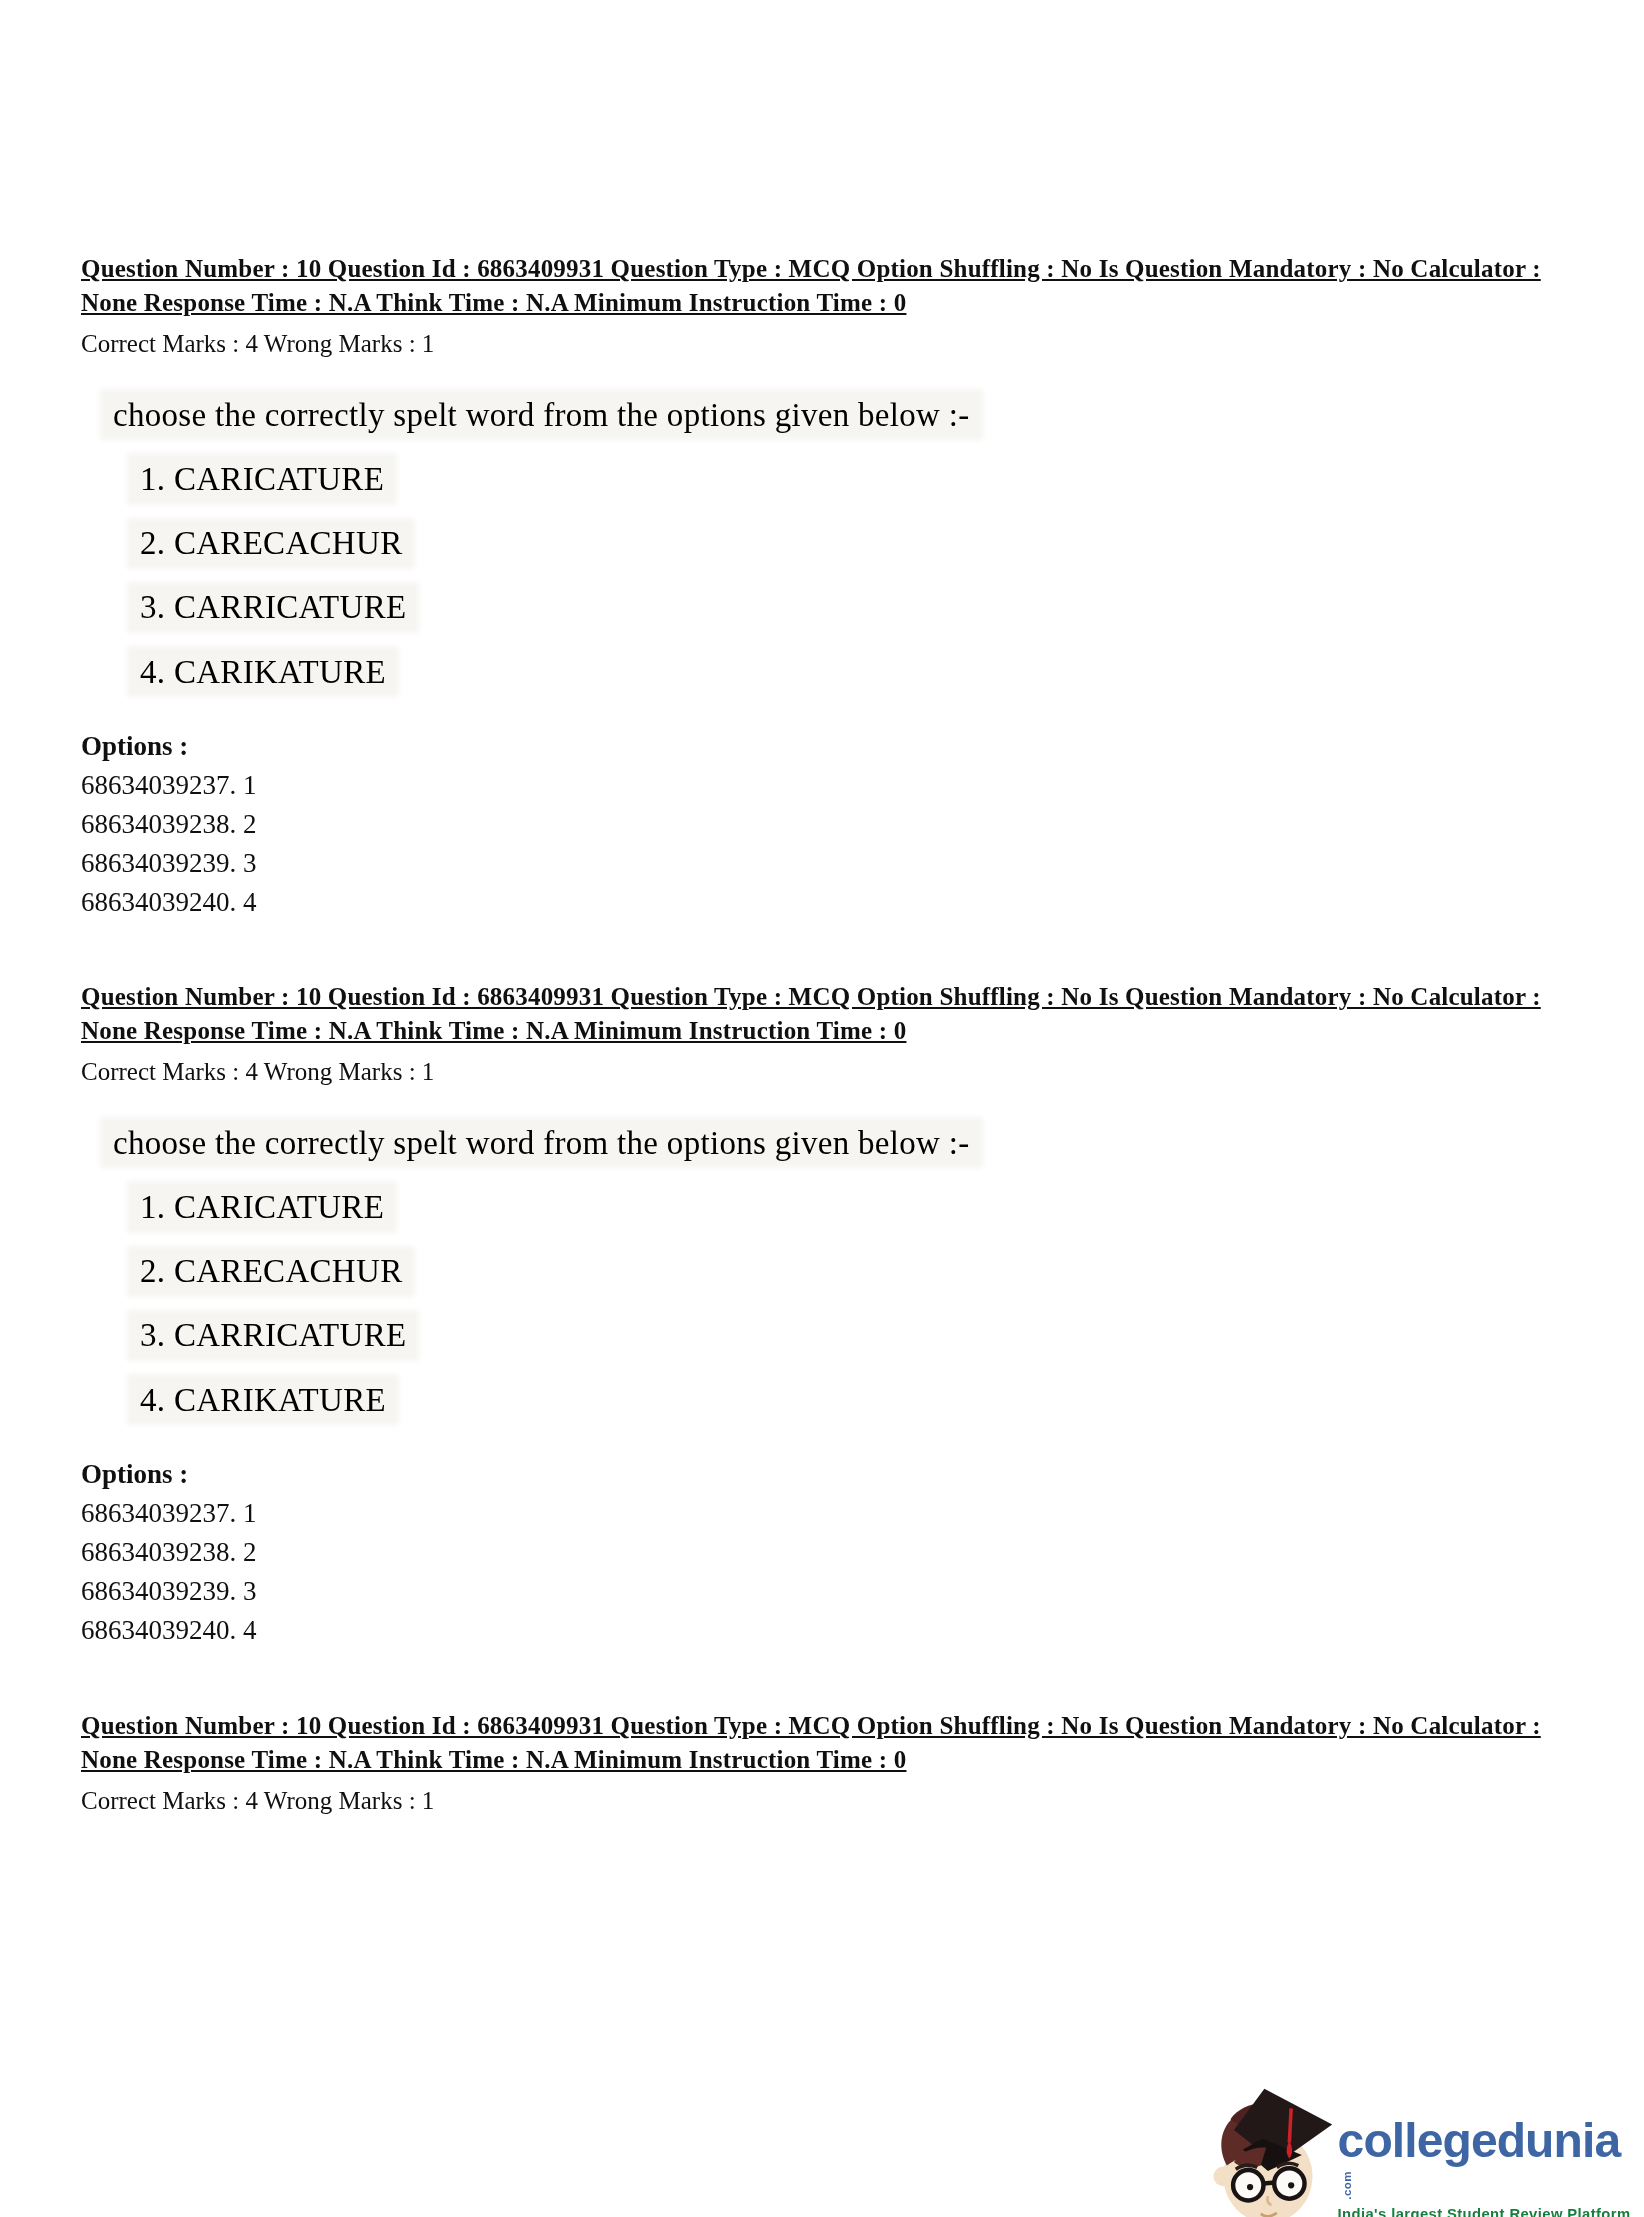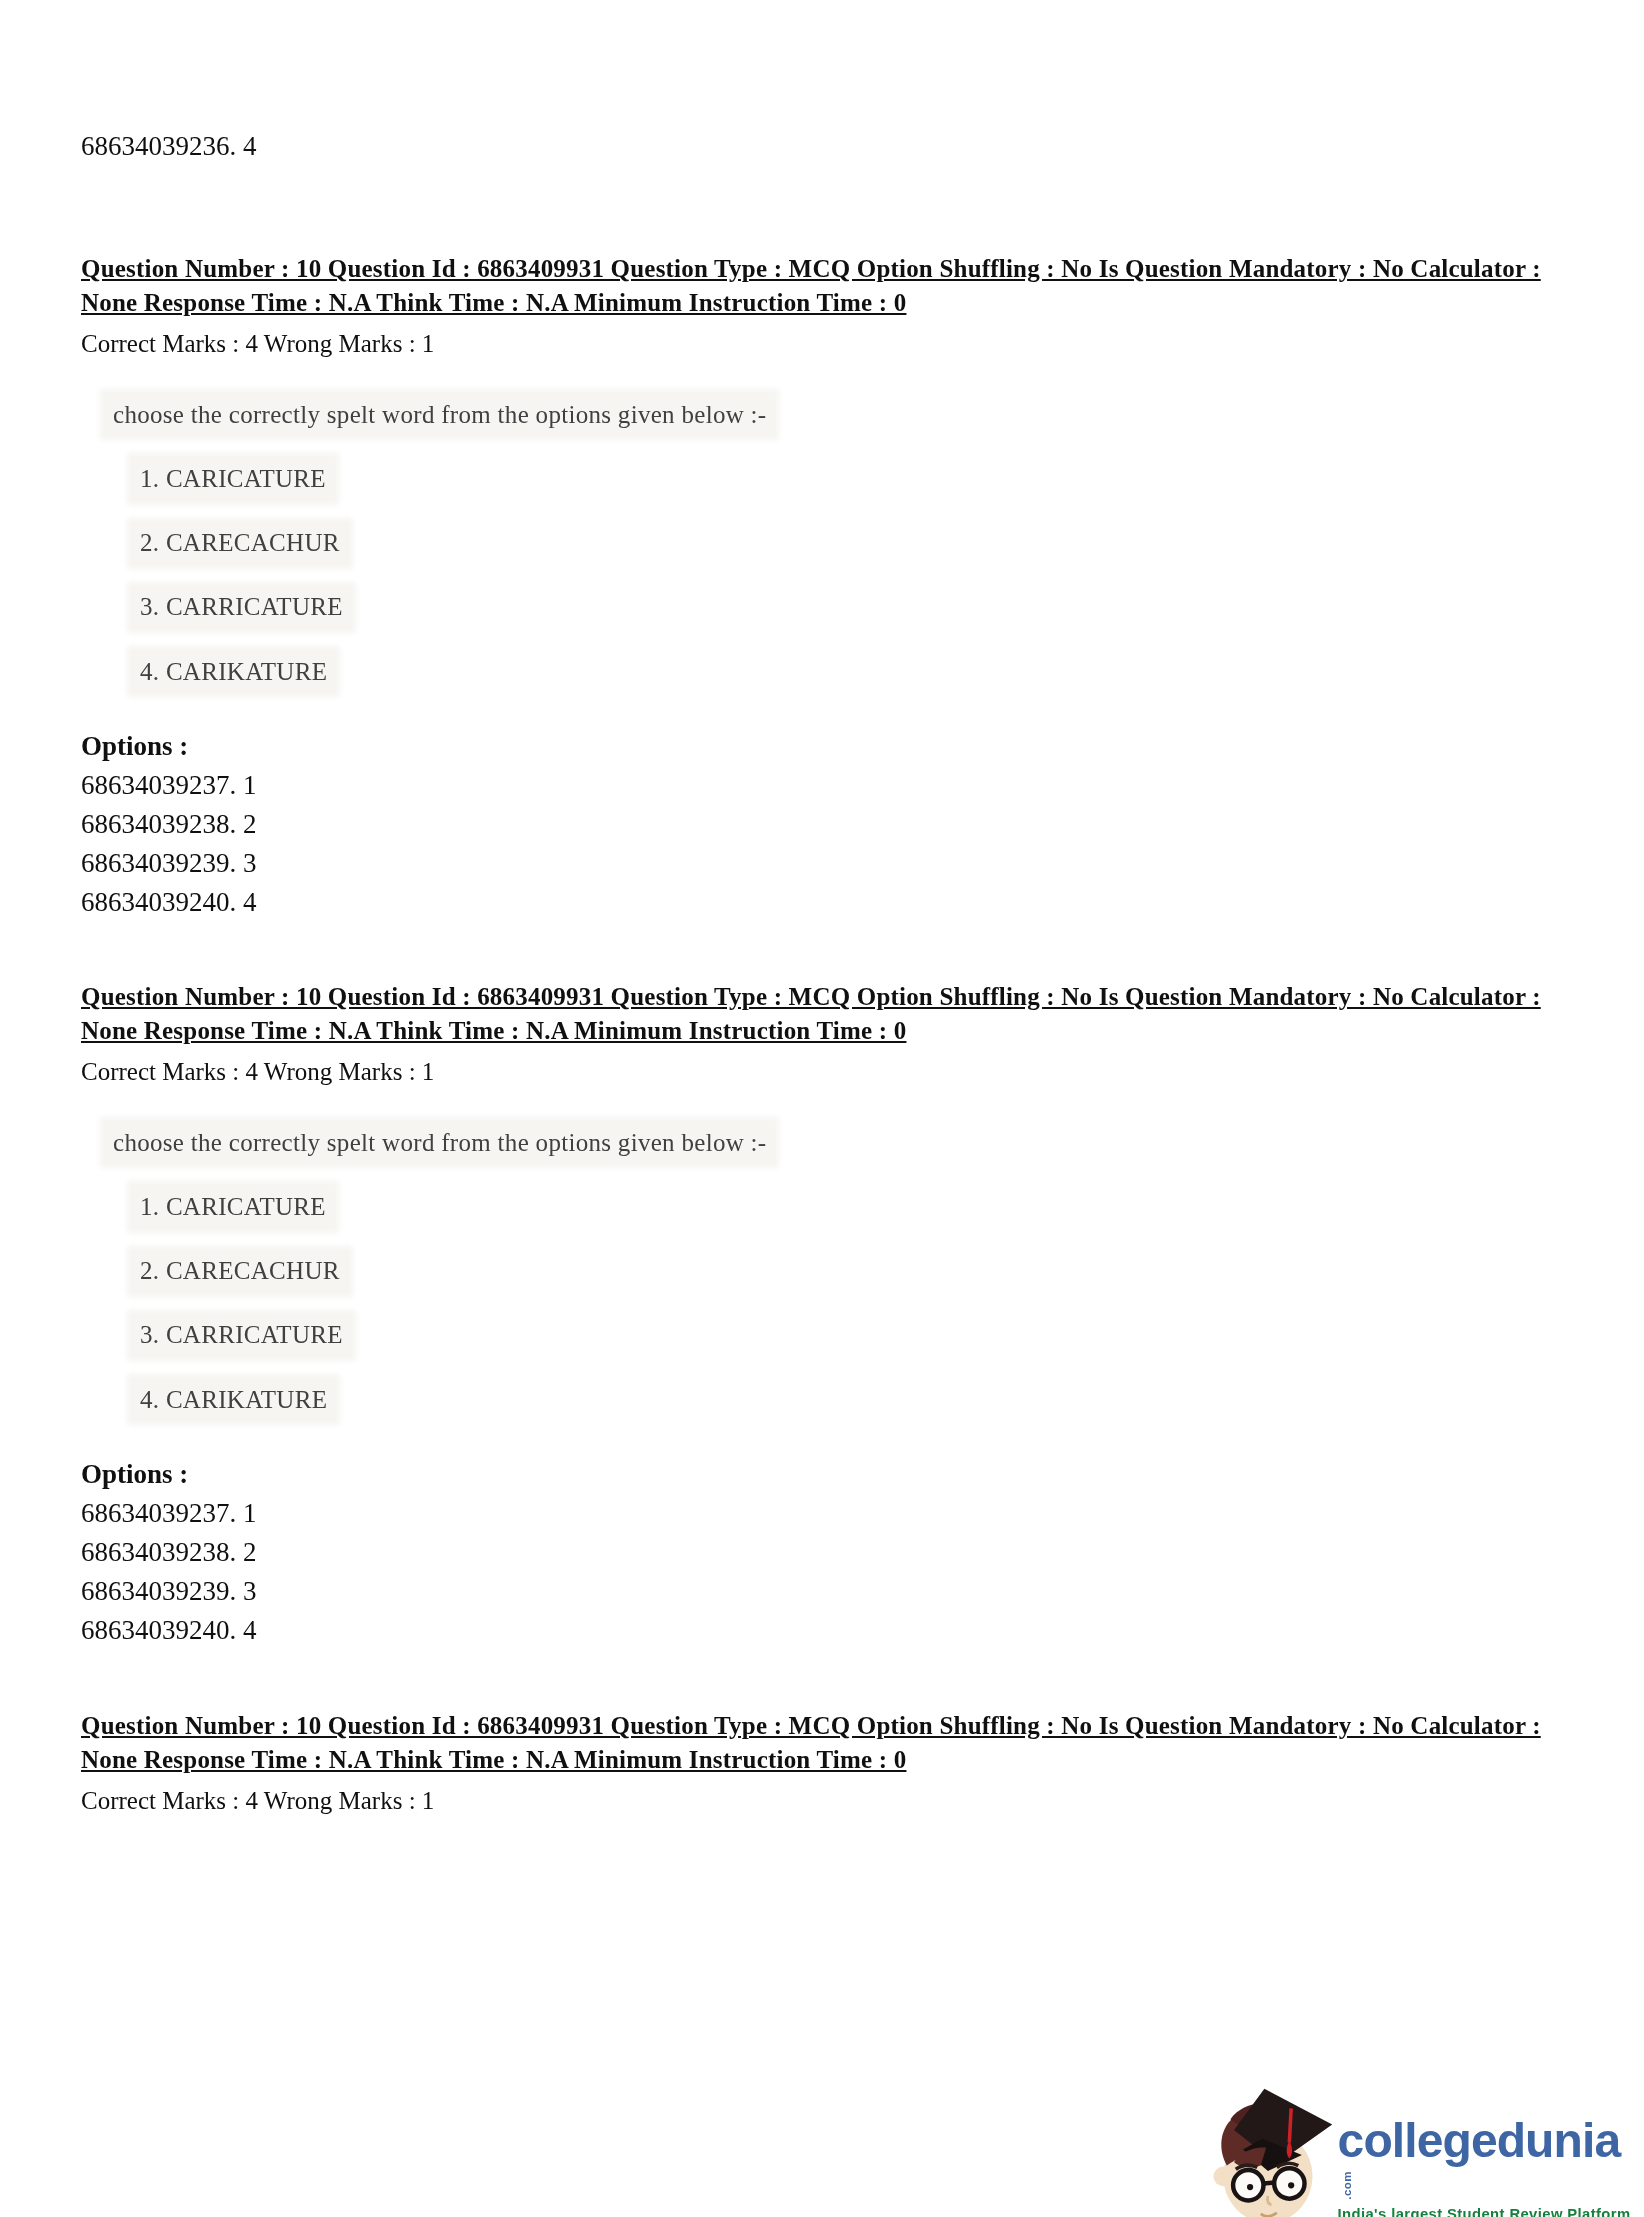--- a/index.html
+++ b/index.html
@@ -32,22 +32,22 @@
     font-size: 25px;
     line-height: 34px;
     margin: 7.2px 0 0 0;
   }
 
   
   .scan {
     display: inline-block;
     background: #f6f5f2;
     box-shadow: 0 0 5.4px 3.6px #f6f5f2;
-    color: #404040;
-    font-size: 25px;
+    color: #000000;
+    font-size: 33px;
     line-height: 36px;
     padding: 3.6px 9px;
     letter-spacing: 0.3px;
   }
   .prompt-row { margin-top: 32px; margin-left: 23px; }
   .choice-row { margin-left: 50px; margin-top: 21px; }
   .choice-row:first-of-type { margin-top: 23px; }
 
   .options-block { margin-top: 34px; font-size: 27px; line-height: 39px; }
   .options-label { font-weight: bold; }
@@ -97,21 +97,20 @@
     white-space: nowrap;
     text-align: center;
   }
 </style>
 </head>
 <body>
 
 <div class="page">
 
   <div class="abs" style="top:126px">
-    <div class="doc-line">68634039236. 4</div>
   </div>
 
   <section class="abs" style="top:252px">
     <p class="q-header">Question Number : 10 Question Id : 6863409931 Question Type : MCQ Option Shuffling : No Is Question Mandatory : No Calculator : None Response Time : N.A Think Time : N.A Minimum Instruction Time : 0</p>
     <p class="q-marks">Correct Marks : 4 Wrong Marks : 1</p>
     <div class="prompt-row">
       <span class="scan">choose the correctly spelt word from the options given below :-</span>
     </div>
     <div class="choice-row">
       <span class="scan">1. CARICATURE</span>

